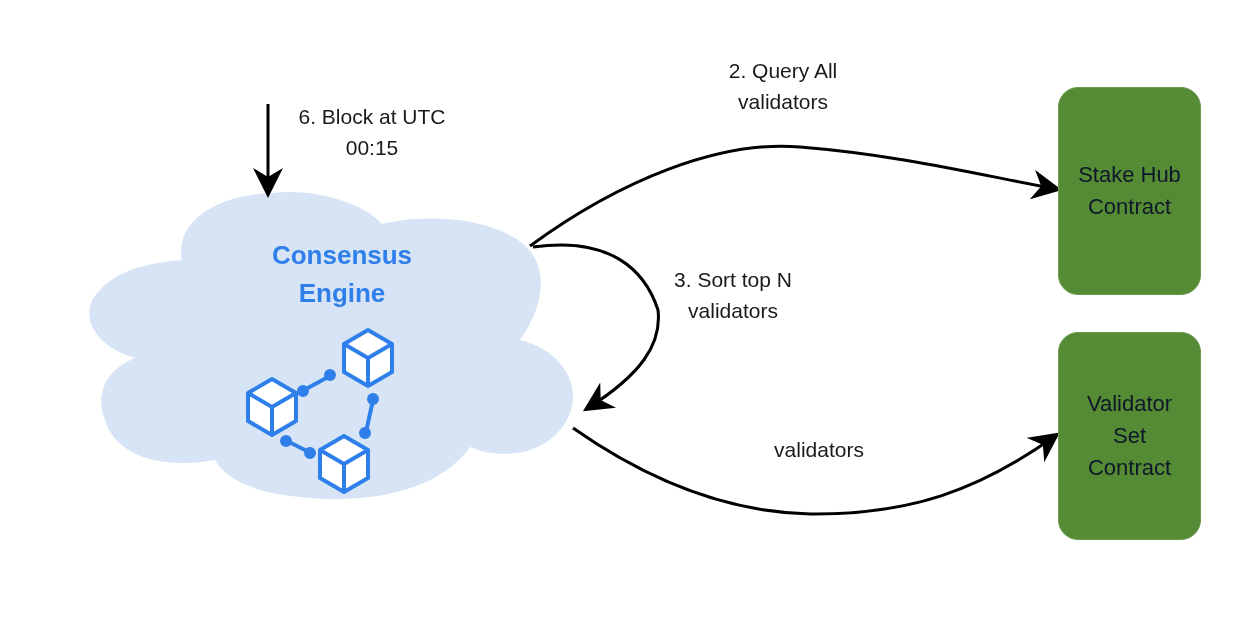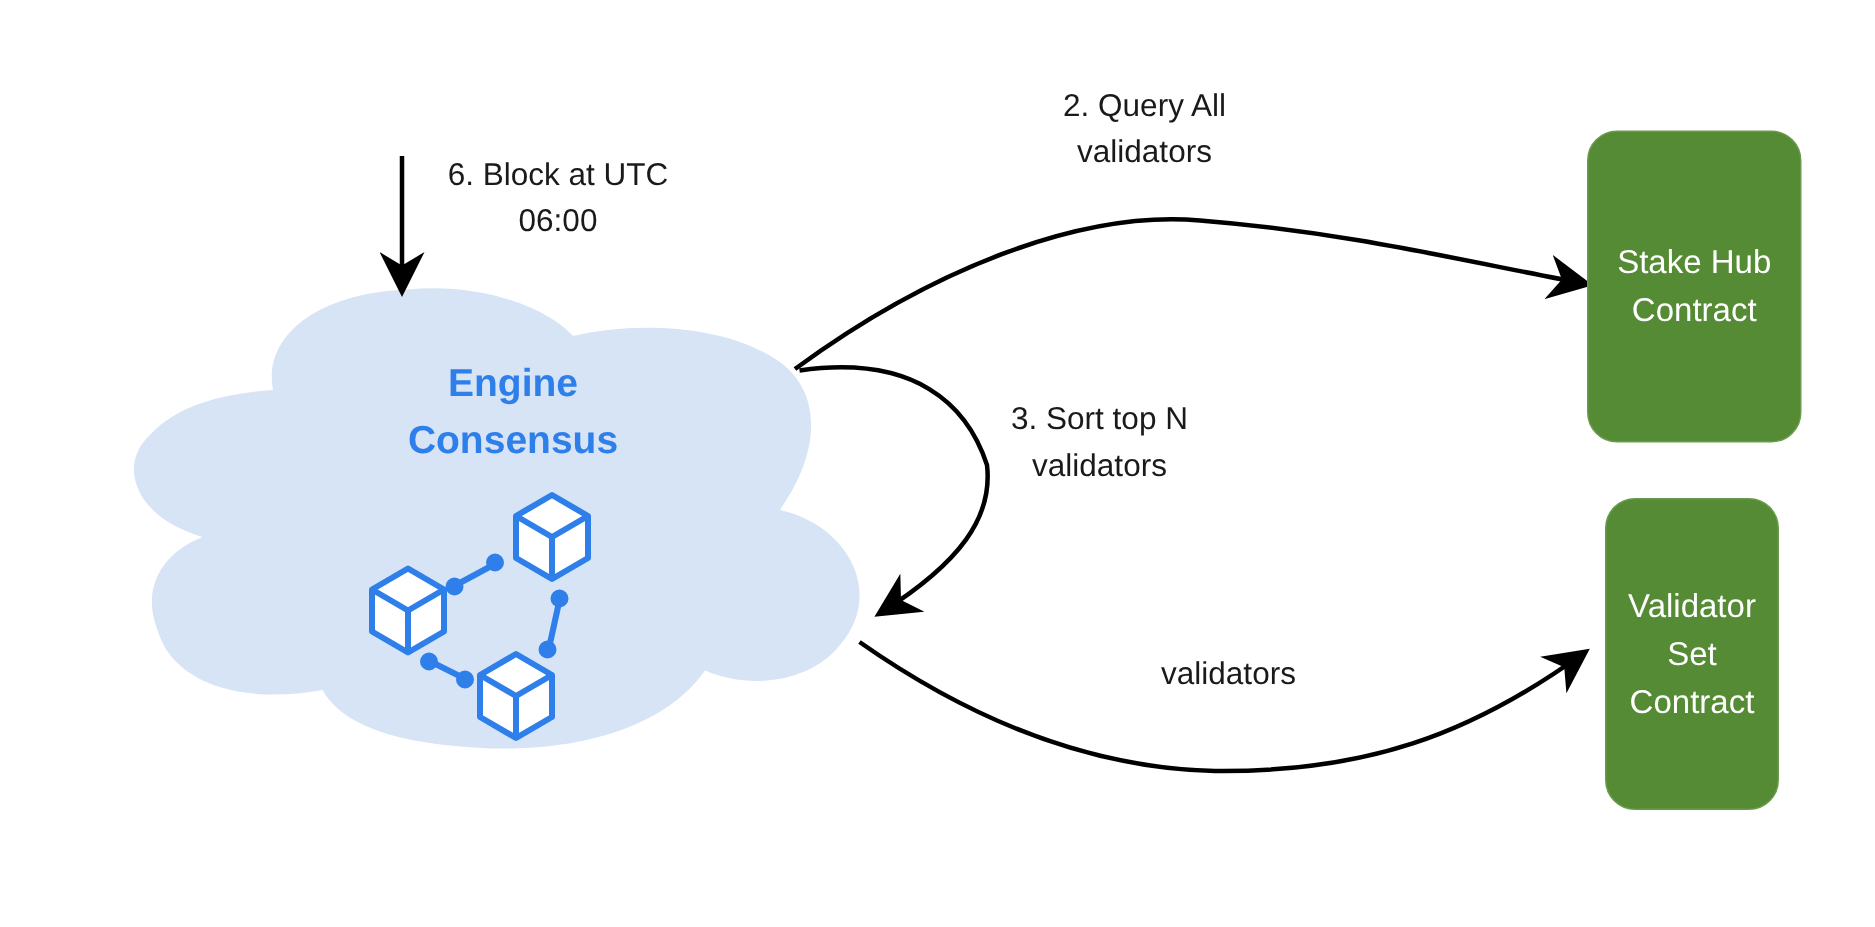--- a/index.html
+++ b/index.html
@@ -1,20 +1,20 @@
 <!DOCTYPE html>
 <html><head>
 <meta charset="utf-8">
 <style>
   html, body { margin: 0; padding: 0; background: #ffffff; }
   body { width: 1250px; height: 618px; position: relative; overflow: hidden; font-family: "Liberation Sans", sans-serif; }
   svg#diagram { position: absolute; left: 0; top: 0; }
   .label { position: absolute; font-family: "Liberation Sans", sans-serif; font-size: 21px; color: #1a1a1a; text-align: center; line-height: 31px; white-space: nowrap; }
   .cloud-title { position: absolute; font-family: "Liberation Sans", sans-serif; font-weight: bold; font-size: 26px; color: #2f7fea; text-align: center; line-height: 38px; width: 220px; }
-  .box { position: absolute; background: #548b34; border: 1px solid #6a9b4c; border-radius: 20px; color: #ffffff; display: flex; align-items: center; justify-content: center; text-align: center; font-family: "Liberation Sans", sans-serif; font-size: 22px; line-height: 32px; box-sizing: border-box; }
+  .box { position: absolute; background: #548b34; border: 1px solid #6a9b4c; border-radius: 20px; color: #0f172a; display: flex; align-items: center; justify-content: center; text-align: center; font-family: "Liberation Sans", sans-serif; font-size: 22px; line-height: 32px; box-sizing: border-box; }
   .box span { display: block; }
 </style>
 </head>
 <body>
 
 <svg id="diagram" width="1250" height="618" viewBox="0 0 1250 618">
   <defs>
     <marker id="arrowhead" markerWidth="10" markerHeight="10" refX="8" refY="5" orient="auto" markerUnits="strokeWidth">
       <path d="M0,0 L10,5 L0,10 L3,5 Z" fill="#000"></path>
     </marker>
@@ -66,49 +66,49 @@
   <path d="M 268 104 L 268 192" stroke="#000" stroke-width="3" fill="none" marker-end="url(#arrowhead)"></path>
 
   <path d="M 530 246 C 620 180, 720 140, 800 147 C 900 155, 980 175, 1056 189" stroke="#000" stroke-width="3" fill="none" marker-end="url(#arrowhead)"></path>
 
   <path d="M 533 247 C 610 236, 645 270, 658 310 C 662 345, 640 375, 588 408" stroke="#000" stroke-width="3" fill="none" marker-end="url(#arrowhead)"></path>
 
   <path d="M 573 428 C 640 475, 720 512, 810 514 C 910 515, 980 490, 1055 436" stroke="#000" stroke-width="3" fill="none" marker-end="url(#arrowhead)"></path>
 </svg>
 
 <div class="cloud-title" style="left:232px; top:236px;">
+  <div>Consensus</div>
   <div>Engine</div>
-  <div>Consensus</div>
 </div>
 
 <div class="label" style="left:272px; top:101px; width:200px;">
   <div>6. Block at UTC</div>
-  <div>06:00</div>
+  <div>00:15</div>
 </div>
 
-<div class="label" style="left:663px; top:55px; width:200px;">
+<div class="label" style="left:683px; top:55px; width:200px;">
   <div>2. Query All</div>
   <div>validators</div>
 </div>
 
 <div class="label" style="left:633px; top:264px; width:200px;">
   <div>3. Sort top N</div>
   <div>validators</div>
 </div>
 
 <div class="label" style="left:719px; top:434px; width:200px;">
   <div>validators</div>
 </div>
 
 <div class="box" style="left:1058px; top:87px; width:143px; height:208px;">
   <div>
     <span>Stake Hub</span>
     <span>Contract</span>
   </div>
 </div>
 
-<div class="box" style="left:1058px; top:332px; width:116px; height:208px;margin-left:12px;">
+<div class="box" style="left:1058px; top:332px; width:143px; height:208px;">
   <div>
     <span>Validator</span>
     <span>Set</span>
     <span>Contract</span>
   </div>
 </div>
 
 </body></html>

